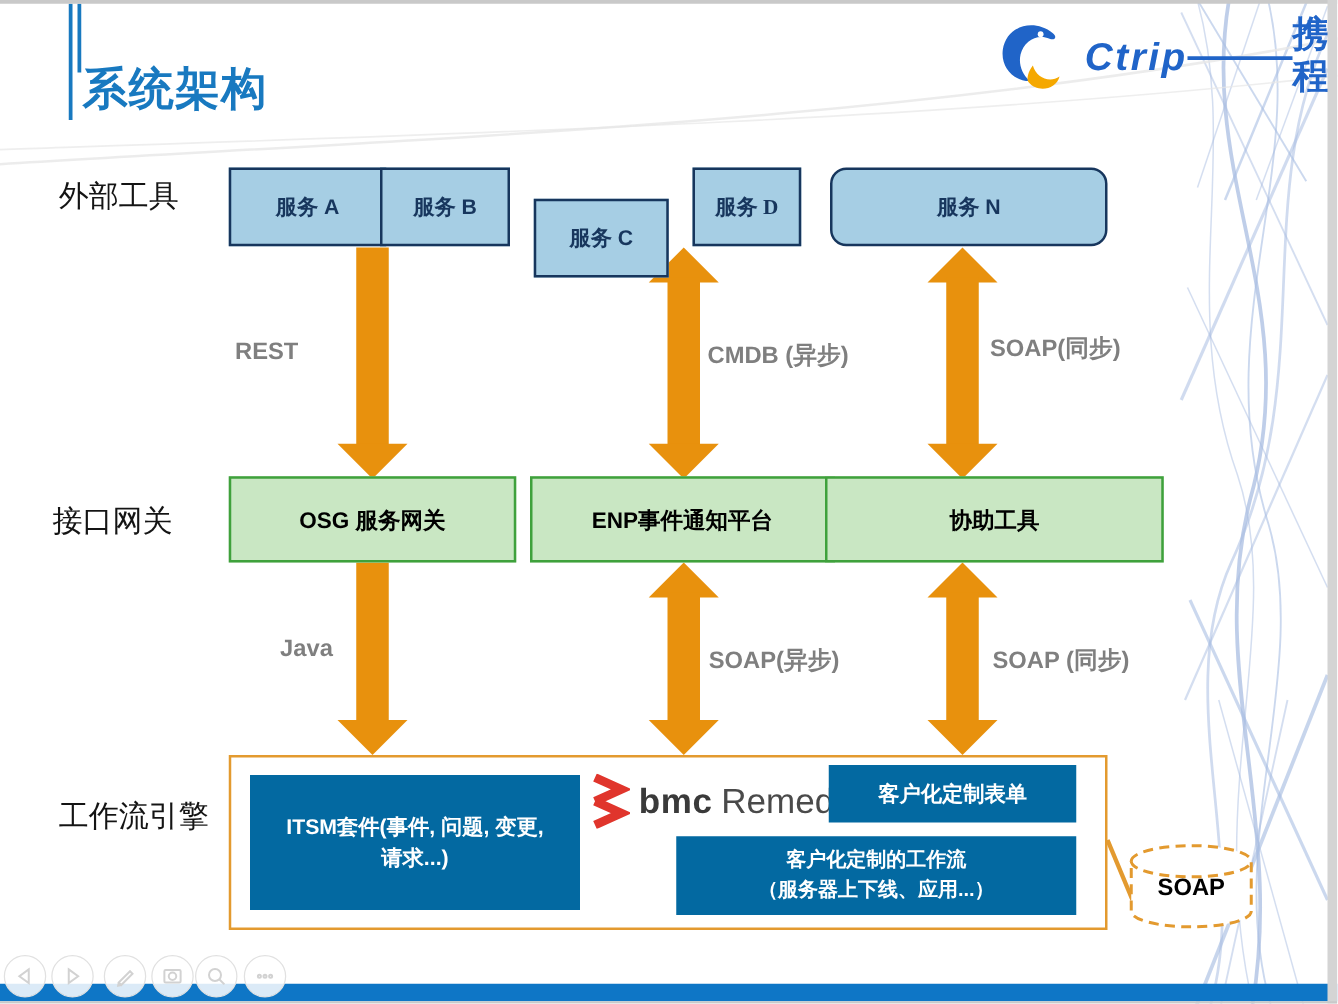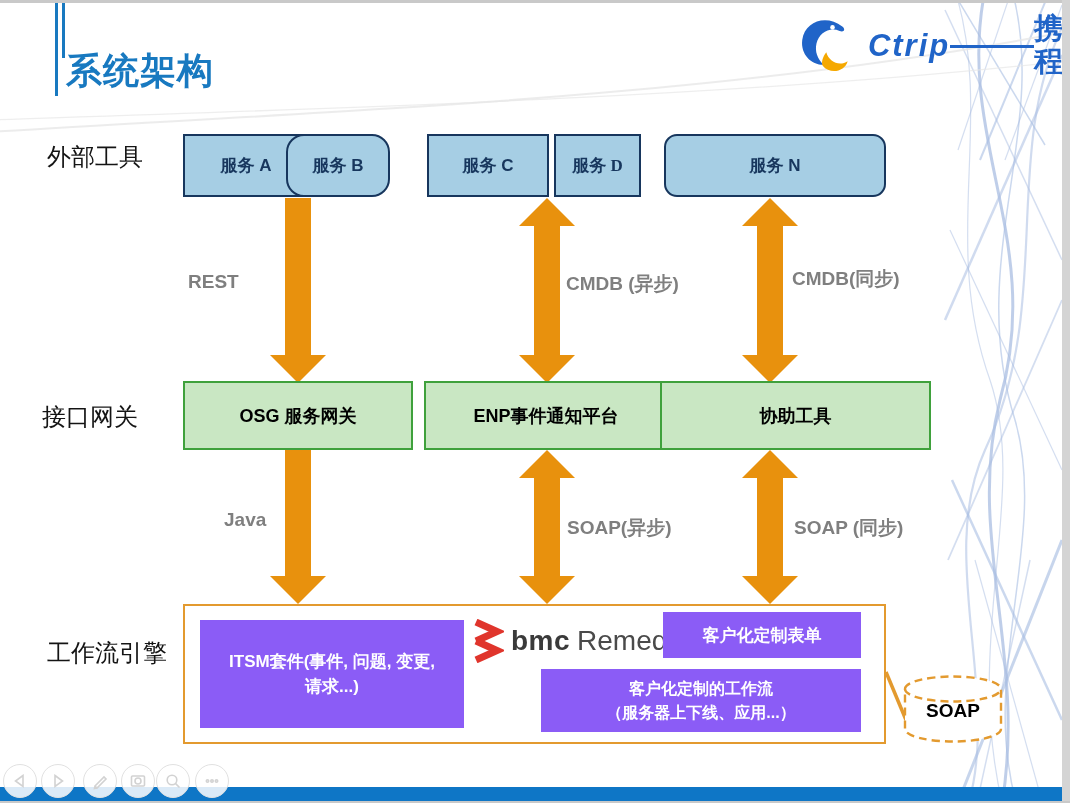--- a/index.html
+++ b/index.html
@@ -33,22 +33,22 @@
   .row-label { position:absolute; font-size:24px; color:#141414; z-index:2; }
   #lbl-external { left:47px; top:141px; }
   #lbl-gateway  { left:42px; top:401px; }
   #lbl-workflow { left:47px; top:637px; }
 
   
   .svc-box { position:absolute; top:134px; height:63px; background:#A6CEE4; border:2px solid #17365D;
              display:flex; align-items:center; justify-content:center;
              font-size:17px; font-weight:bold; color:#17365D; z-index:2; }
   #svc-a { left:183px; width:126px; }
-  #svc-b { left:286px; width:104px;border-radius:18px; }
-  #svc-c { left:427px; width:122px; }
+  #svc-b { left:304px; width:104px; }
+  #svc-c { left:427px; width:108px;margin-top:25px; }
   #svc-d { left:554px; width:87px;font-family:Liberation Serif, serif;  }
   #svc-n { left:664px; width:222px;border-radius:13px; }
 
   .gw-box { position:absolute; top:381px; height:69px; background:#C9E7C3; border:2px solid #3FA13C;
             display:flex; align-items:center; justify-content:center;
             font-size:18px; font-weight:bold; color:#000; z-index:2; }
   #gw-osg { left:183px; width:230px; }
   #gw-enp { left:424px; width:244px; }
   #gw-ast { left:660px; width:271px; }
 
@@ -74,21 +74,21 @@
   #al-rest       { left:188px; top:271px; }
   #al-rest-async { left:566px; top:271px; }
   #al-rest-sync  { left:792px; top:266px; }
   #al-java       { left:224px; top:509px; }
   #al-soap-async { left:567px; top:515px; }
   #al-soap-sync  { left:794px; top:515px; }
 
   
   .wf-outer { position:absolute; left:183px; top:604px; width:703px; height:140px;
               background:#fff; border:2px solid #E39A2F; z-index:2; }
-  .orange-box { position:absolute; background:#8b5cf6; color:#fff; font-weight:bold;
+  .orange-box { position:absolute; background:#0369a1; color:#fff; font-weight:bold;
                 display:flex; flex-direction:column; align-items:center; justify-content:center;
                 z-index:3; }
   #itsm-box { left:200px; top:620px; width:264px; height:108px; font-size:17px; line-height:1.5; }
   #form-box { left:663px; top:612px; width:198px; height:46px; font-size:17px; }
   #flow-box { left:541px; top:669px; width:320px; height:63px; font-size:16px; line-height:1.5; }
 
   .bmc-logo { position:absolute; left:472px; top:617px; height:48px; display:flex; align-items:center; z-index:3; }
   .bmc-word { font-size:28px; font-weight:bold; color:#3a3a3a; margin-left:7px; letter-spacing:0.5px; }
   .remedy-word { font-size:28px; font-weight:normal; color:#4a4a4a; margin-left:7px; }
 
@@ -200,21 +200,21 @@
     <div class="head-down"></div>
   </div>
   <div class="arrow double" id="arr-soap-sync">
     <div class="head-up"></div>
     <div class="shaft"></div>
     <div class="head-down"></div>
   </div>
 
   <div class="arrow-label" id="al-rest">REST</div>
   <div class="arrow-label" id="al-rest-async">CMDB (异步)</div>
-  <div class="arrow-label" id="al-rest-sync">CMDB(同步)</div>
+  <div class="arrow-label" id="al-rest-sync">SOAP(同步)</div>
   <div class="arrow-label" id="al-java">Java</div>
   <div class="arrow-label" id="al-soap-async">SOAP(异步)</div>
   <div class="arrow-label" id="al-soap-sync">SOAP (同步)</div>
 
   <div class="wf-outer"></div>
 
   <div class="orange-box" id="itsm-box">
     <span>ITSM套件(事件, 问题, 变更,</span>
     <span>请求...)</span>
   </div>

